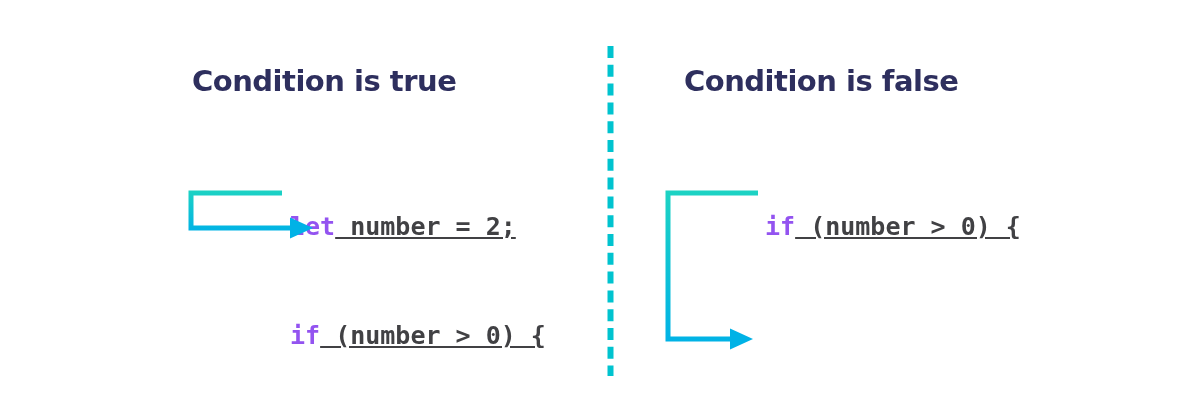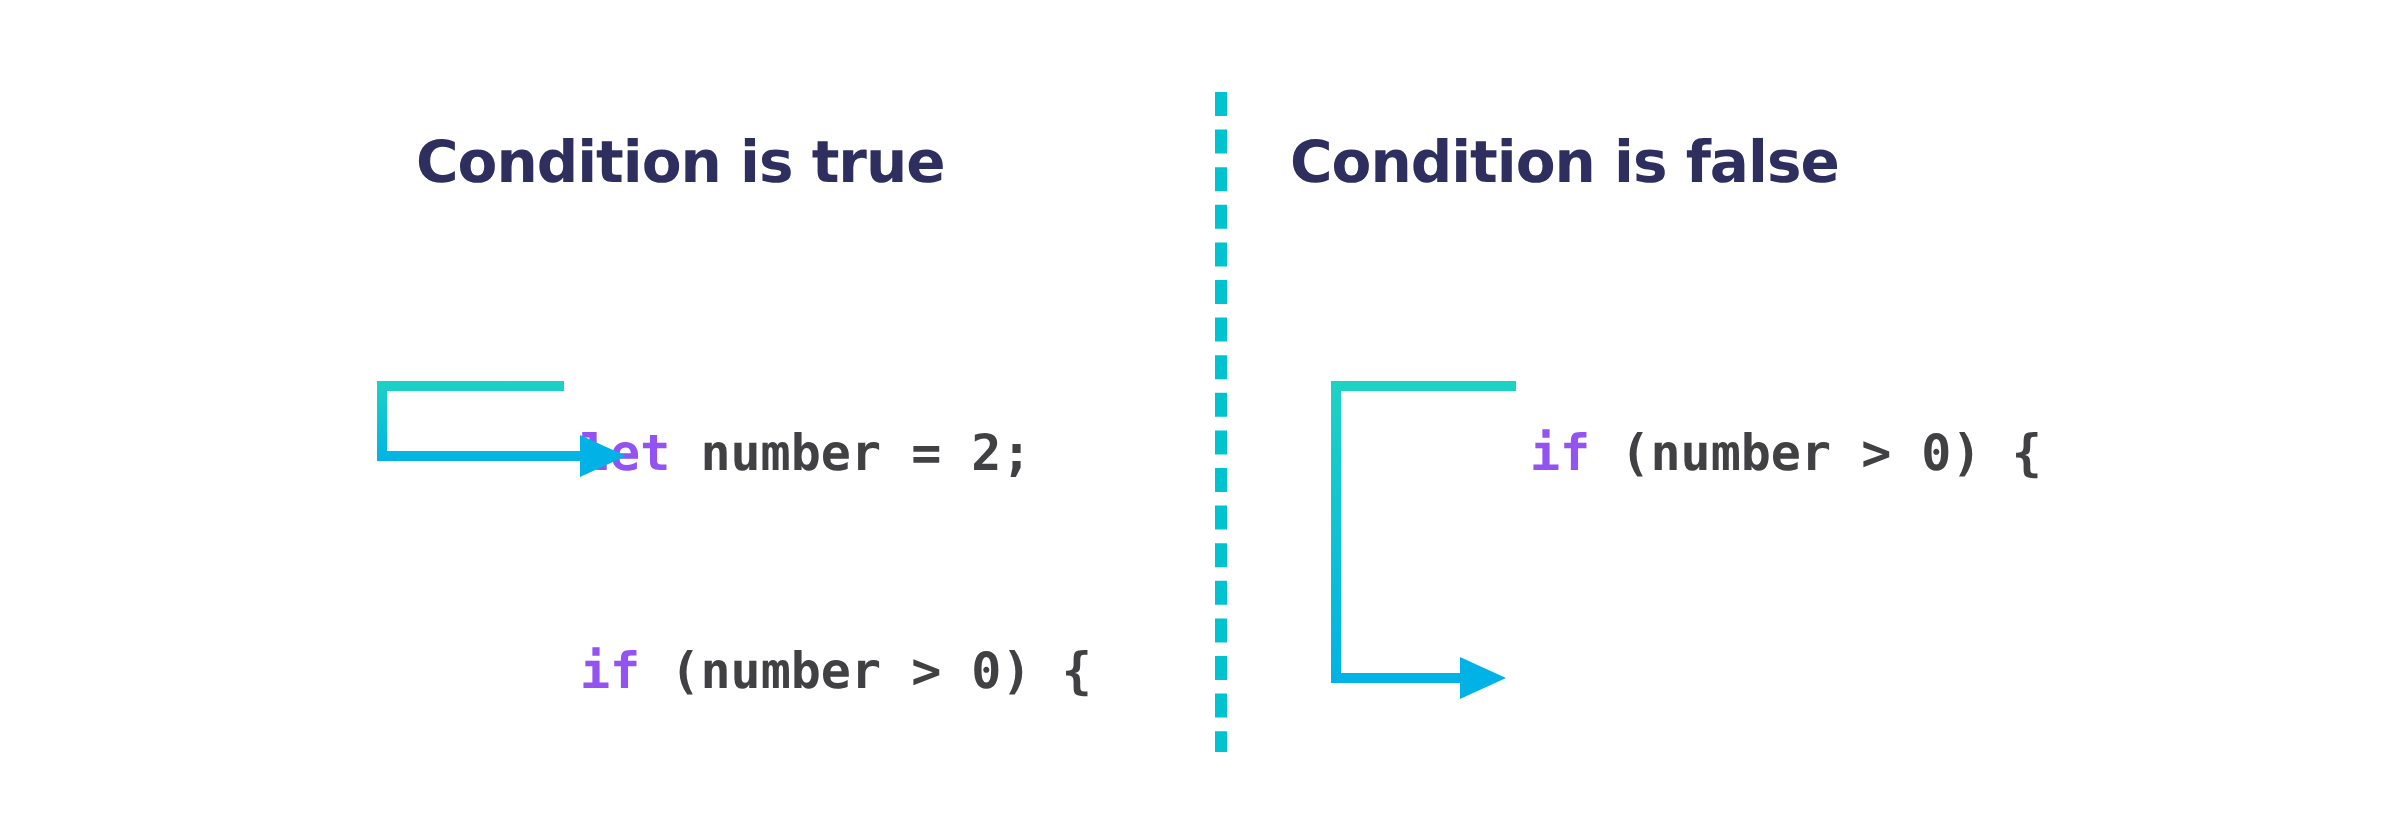--- a/index.html
+++ b/index.html
@@ -17,40 +17,39 @@
   }
   .heading {
     position: absolute;
     top: 64px;
     font-family: "DejaVu Sans", "Liberation Sans", sans-serif;
     font-weight: 800;
     font-size: 29px;
     letter-spacing: -0.5px;
     color: var(--heading, #2e2f5e);
     white-space: nowrap;
-    margin-left: 16px;
   }
   #heading-true  { left: 192px; }
-  #heading-false { left: 629px; }
+  #heading-false { left: 684px; }
 
   .code-block {
     position: absolute;
     top: 136px;
     font-family: "DejaVu Sans Mono", "Liberation Mono", monospace;
     font-weight: bold;
     font-size: 25px;
     line-height: 36.4px;
     white-space: pre;
   }
   #code-true  { left: 290px; }
   #code-false { left: 765px; }
 
   .code-line { min-height: 36.4px; }
   .tok       { white-space: pre; }
-  .tok-plain   { color: var(--code-plain,   #414144); }
+  .tok-plain   { color: var(--code-plain,   #414144); text-decoration: underline; }
   .tok-keyword { color: var(--code-keyword, #9353f0); }
 
   #overlay {
     position: absolute;
     left: 0; top: 0;
     width: 1200px;
     height: 417px;
     pointer-events: none;
   }
 </style>

